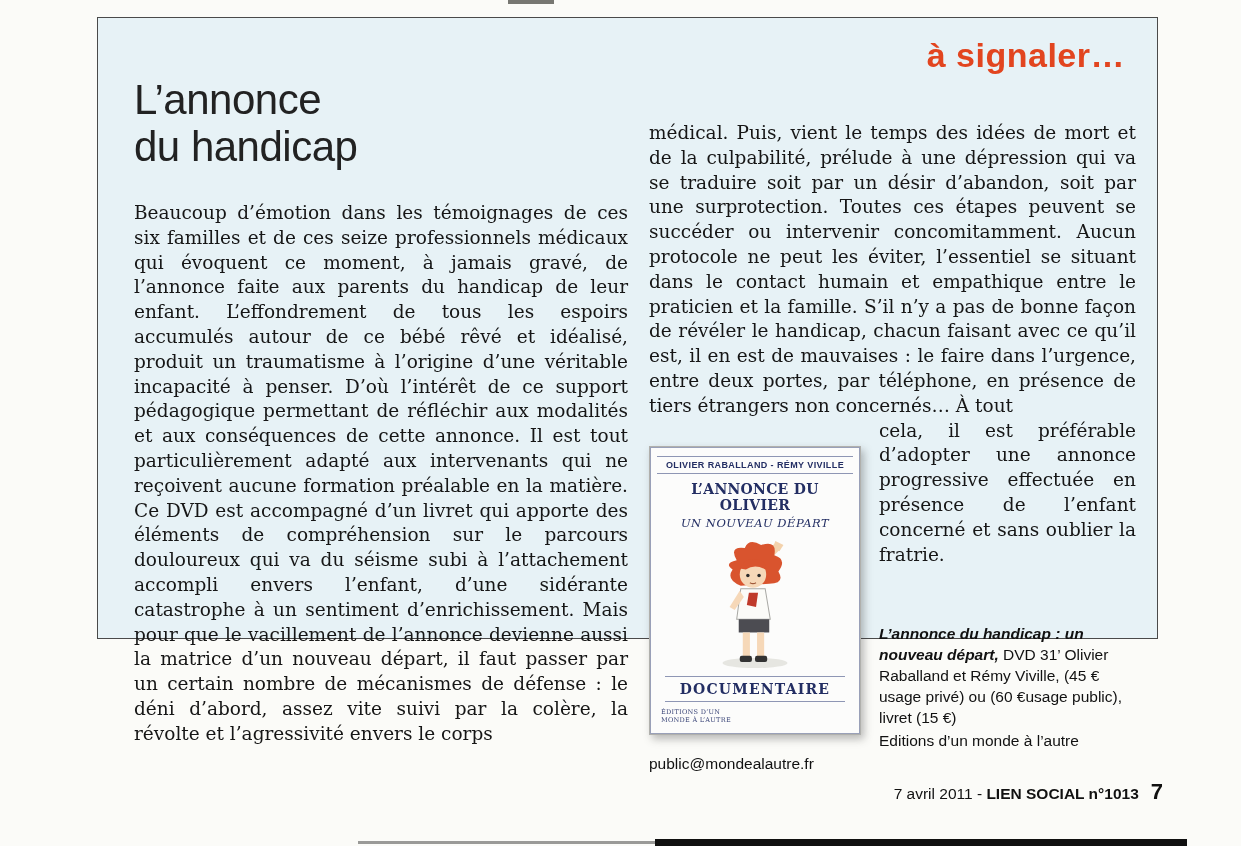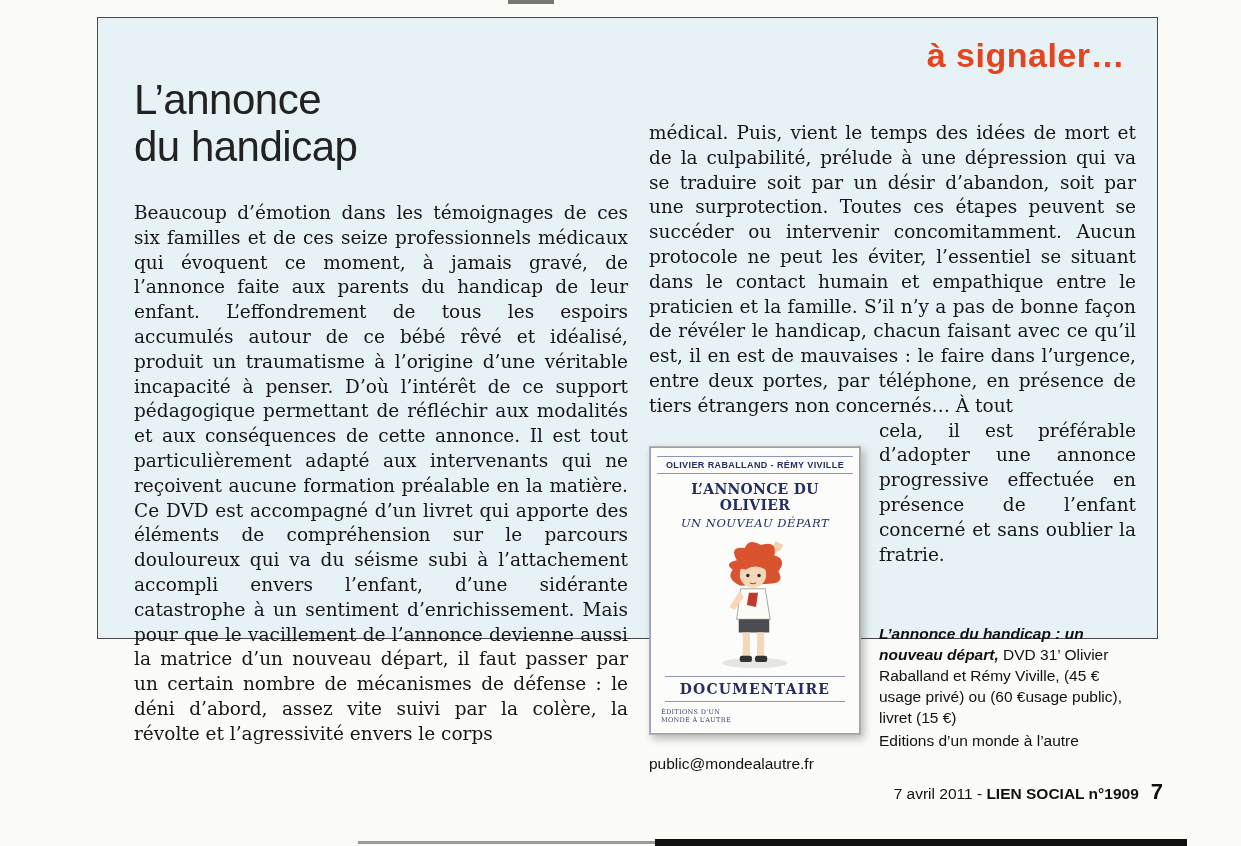--- a/index.html
+++ b/index.html
@@ -242,19 +242,19 @@
     <div class="caption">
       <span class="caption-lead">L’annonce du handicap : un nouveau départ,</span><span> DVD 31’ Olivier Raballand et Rémy Viville, (45 € usage privé) ou (60 €usage public), livret (15 €)</span>
       <div class="caption-line">Editions d’un monde à l’autre</div>
       <div class="caption-line">public@mondealautre.fr</div>
     </div>
   </div>
 
 </div>
 
 <div class="footer">
-  <span class="footer-issue"><span>7 avril 2011 - </span><span class="footer-journal">LIEN SOCIAL n°1909</span></span>
+  <span class="footer-issue"><span>7 avril 2011 - </span><span class="footer-journal">LIEN SOCIAL n°1013</span></span>
   <span class="footer-page">7</span>
 </div>
 
 <div class="scan-bar-light"></div>
 <div class="scan-bar-dark"></div>
 <div class="scan-mark-top"></div>
 
 </body></html>

